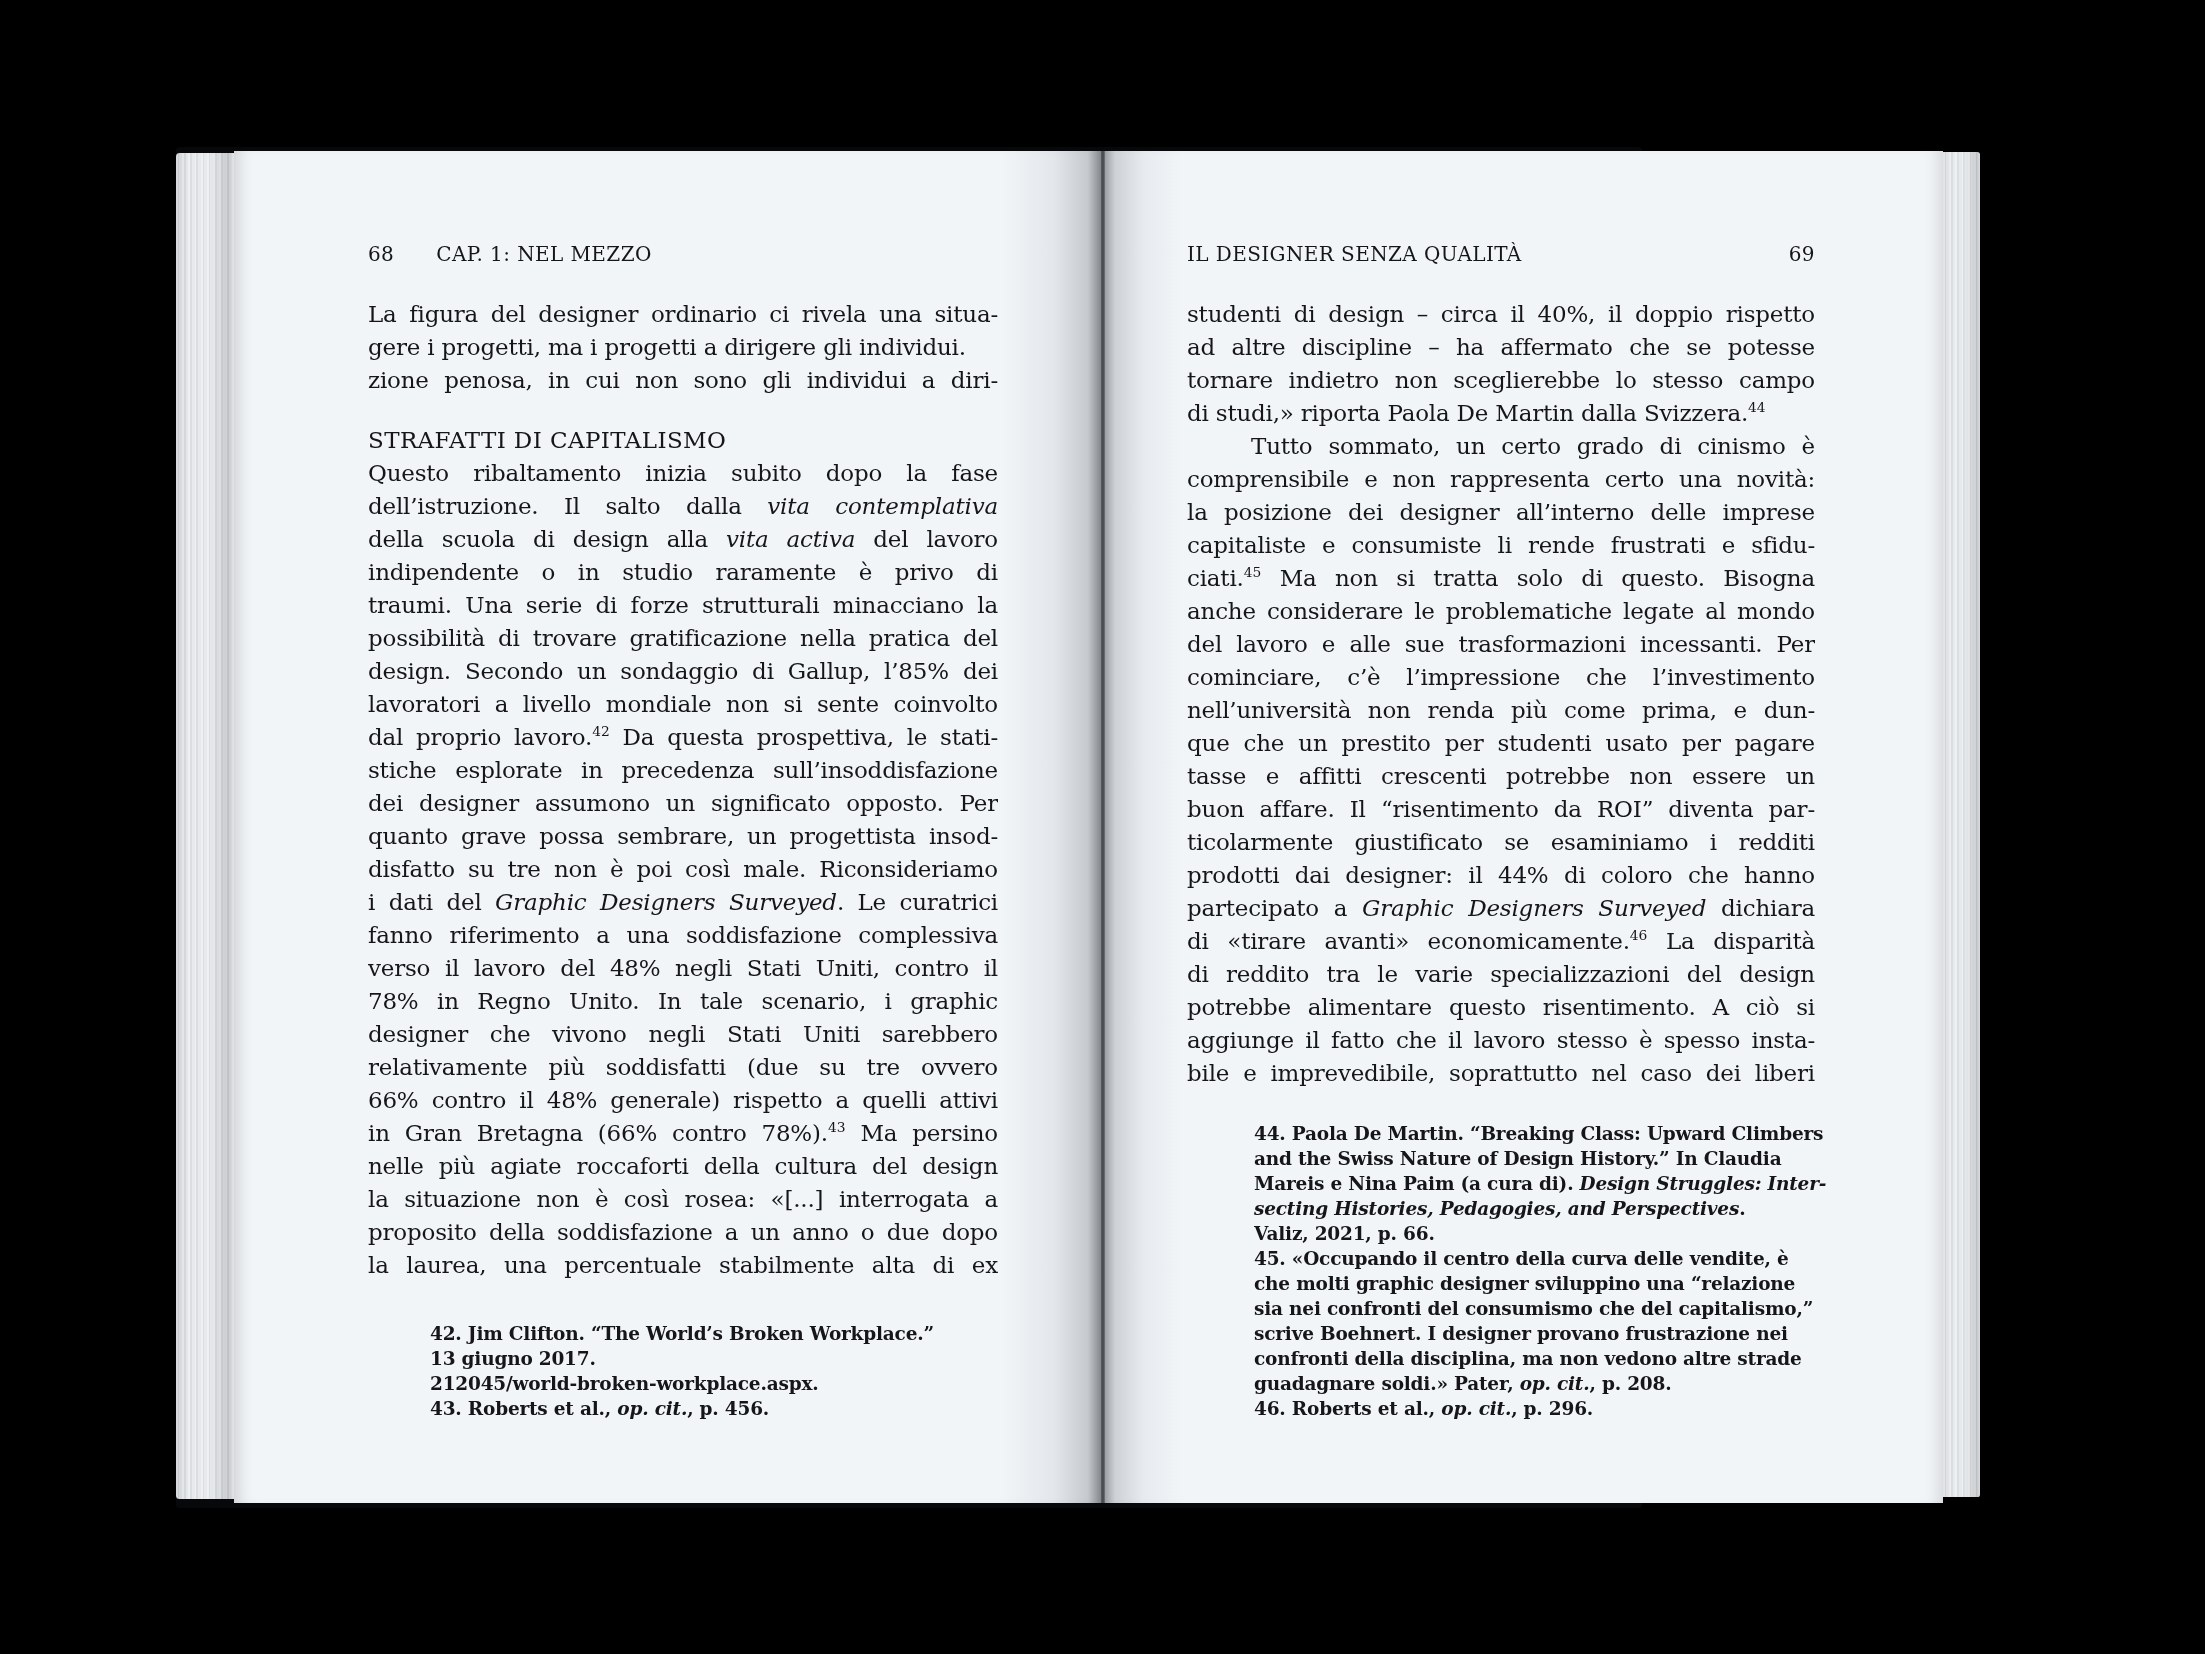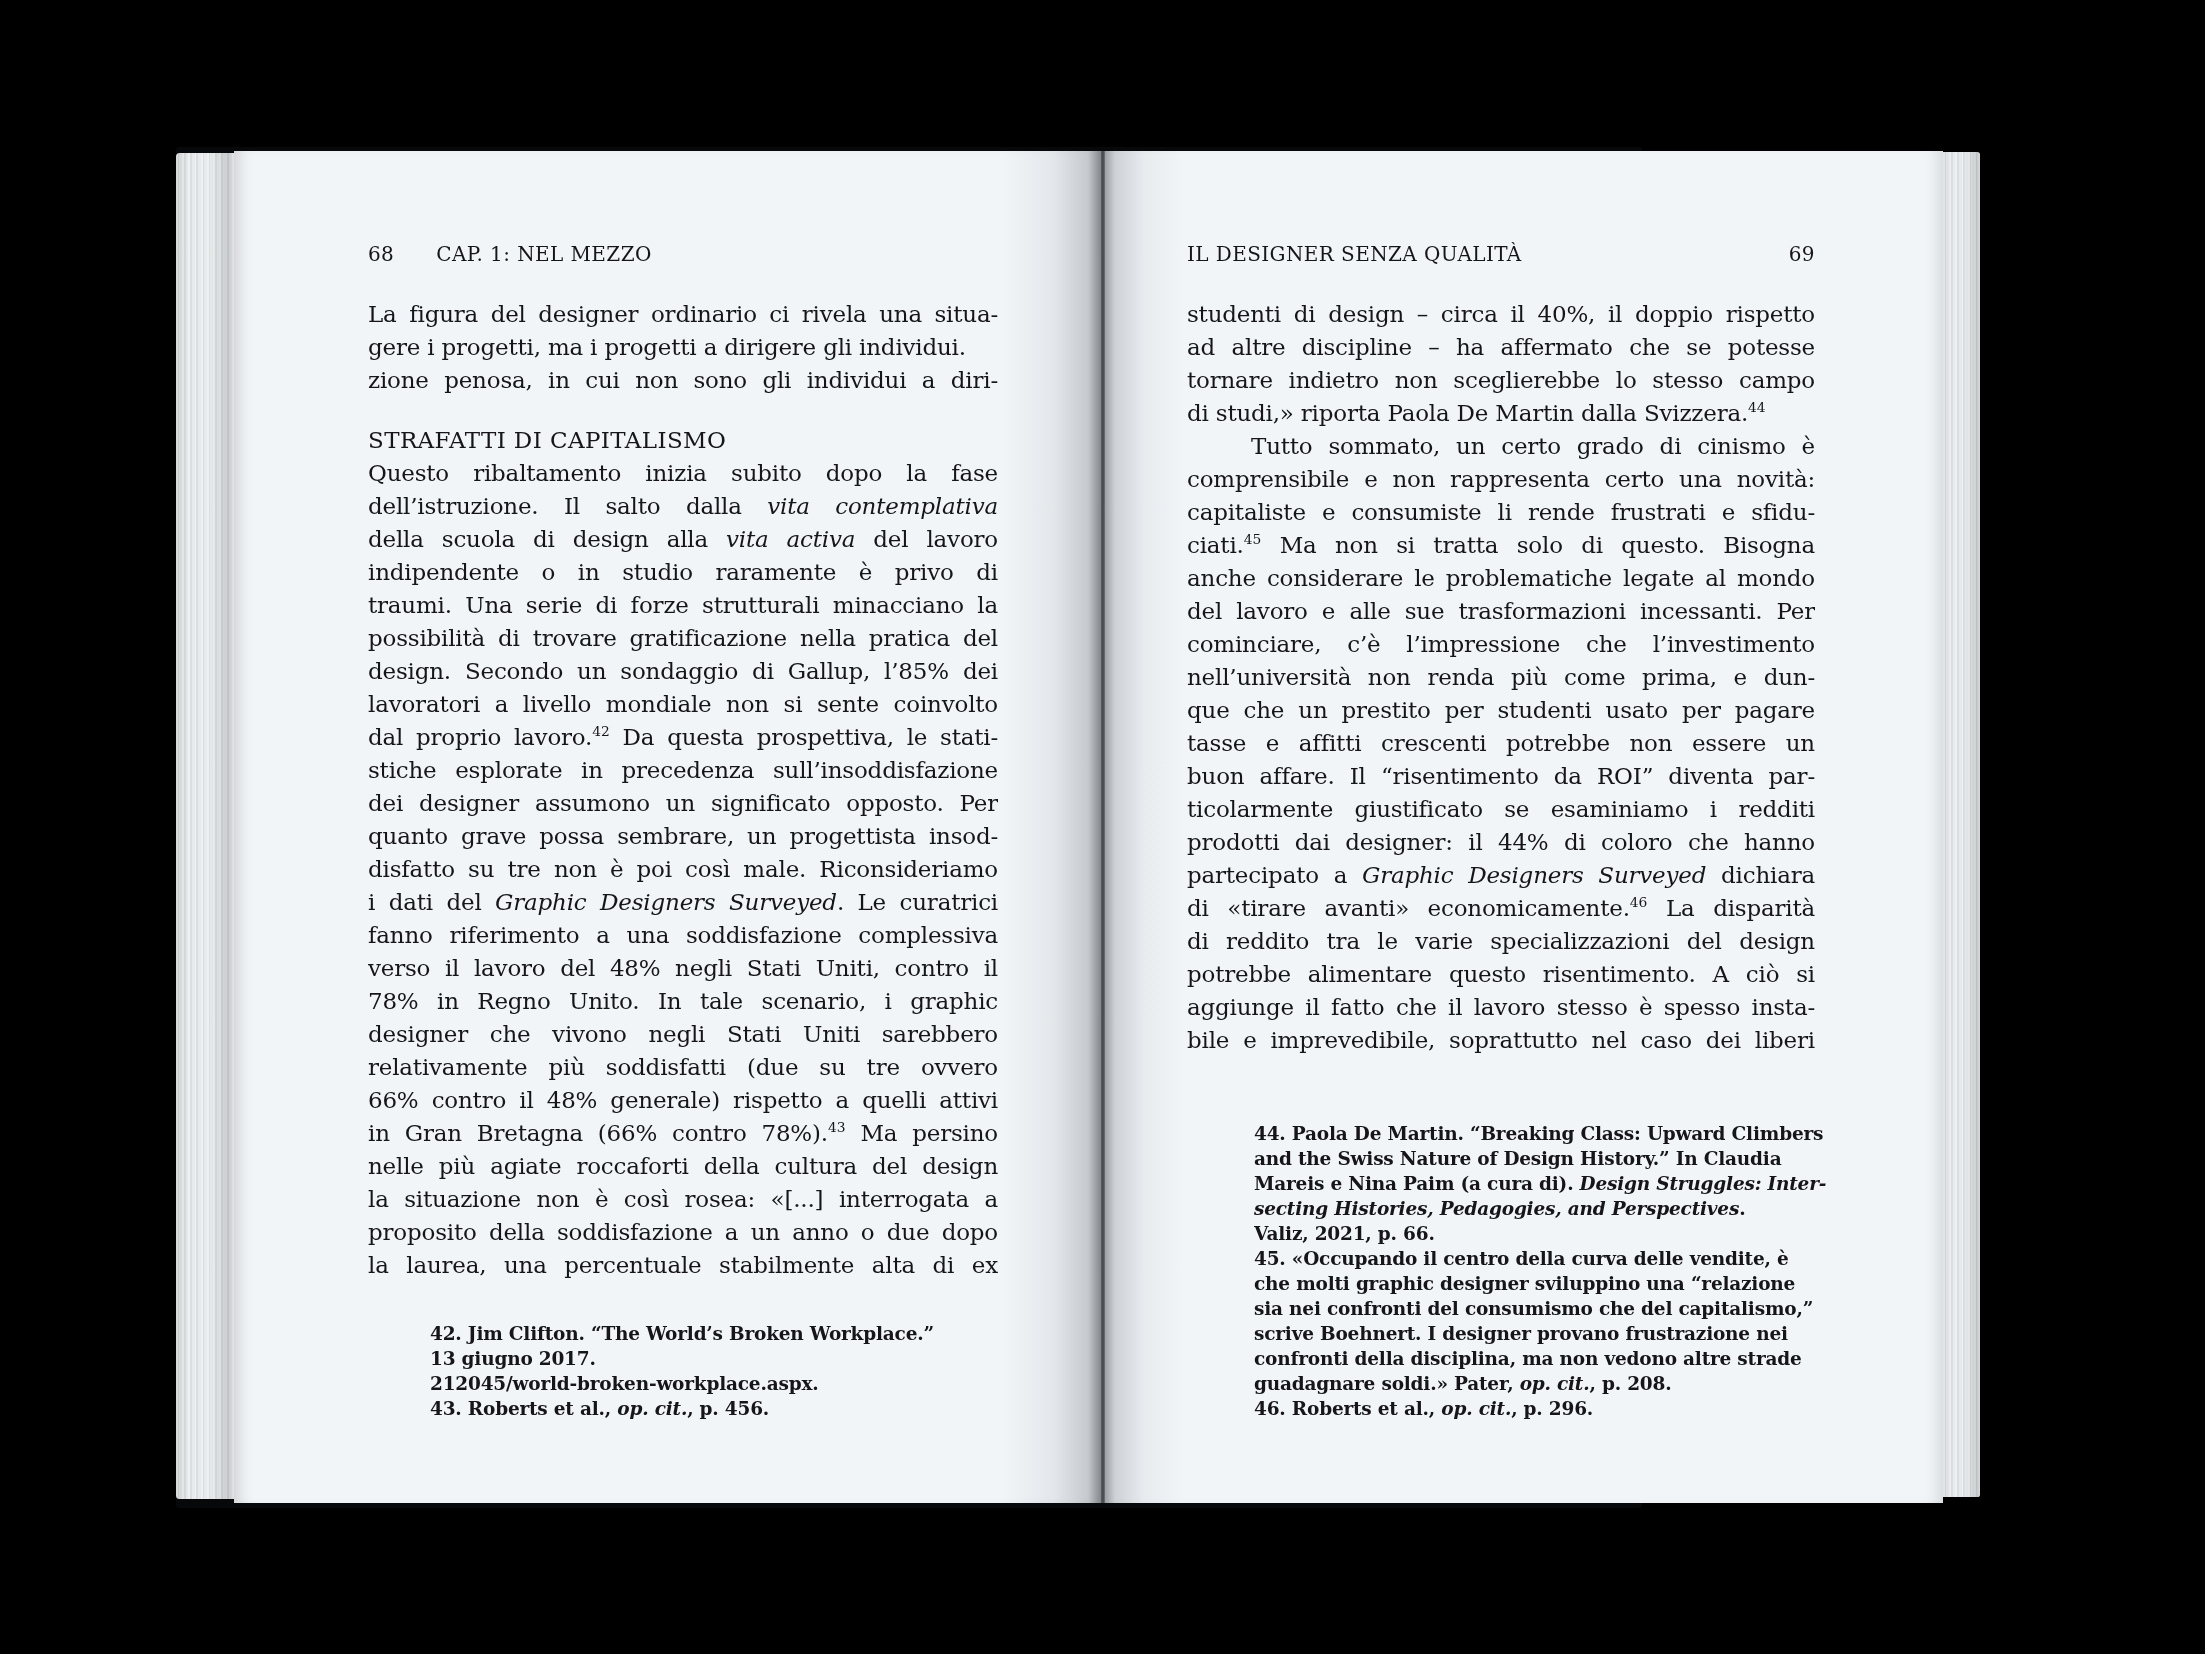--- a/index.html
+++ b/index.html
@@ -131,20 +131,21 @@
         <span>69</span>
       </div>
       <div class="body-text bt-right">
         <div>
             <div class="tl j">studenti di design – circa il 40%, il doppio rispetto</div>
             <div class="tl j">ad altre discipline – ha affermato che se potesse</div>
             <div class="tl j">tornare indietro non sceglierebbe lo stesso campo</div>
             <div class="tl l">di studi,» riporta Paola De Martin dalla Svizzera.<sup>44</sup></div>
             <div class="tl j" style="padding-left: 64px;">Tutto sommato, un certo grado di cinismo è</div>
             <div class="tl j">comprensibile e non rappresenta certo una novità:</div>
+            <div class="tl j">la posizione dei designer all’interno delle imprese</div>
             <div class="tl j">capitaliste e consumiste li rende frustrati e sfidu-</div>
             <div class="tl j">ciati.<sup>45</sup> Ma non si tratta solo di questo. Bisogna</div>
             <div class="tl j">anche considerare le problematiche legate al mondo</div>
             <div class="tl j">del lavoro e alle sue trasformazioni incessanti. Per</div>
             <div class="tl j">cominciare, c’è l’impressione che l’investimento</div>
             <div class="tl j">nell’università non renda più come prima, e dun-</div>
             <div class="tl j">que che un prestito per studenti usato per pagare</div>
             <div class="tl j">tasse e affitti crescenti potrebbe non essere un</div>
             <div class="tl j">buon affare. Il “risentimento da ROI” diventa par-</div>
             <div class="tl j">ticolarmente giustificato se esaminiamo i redditi</div>

